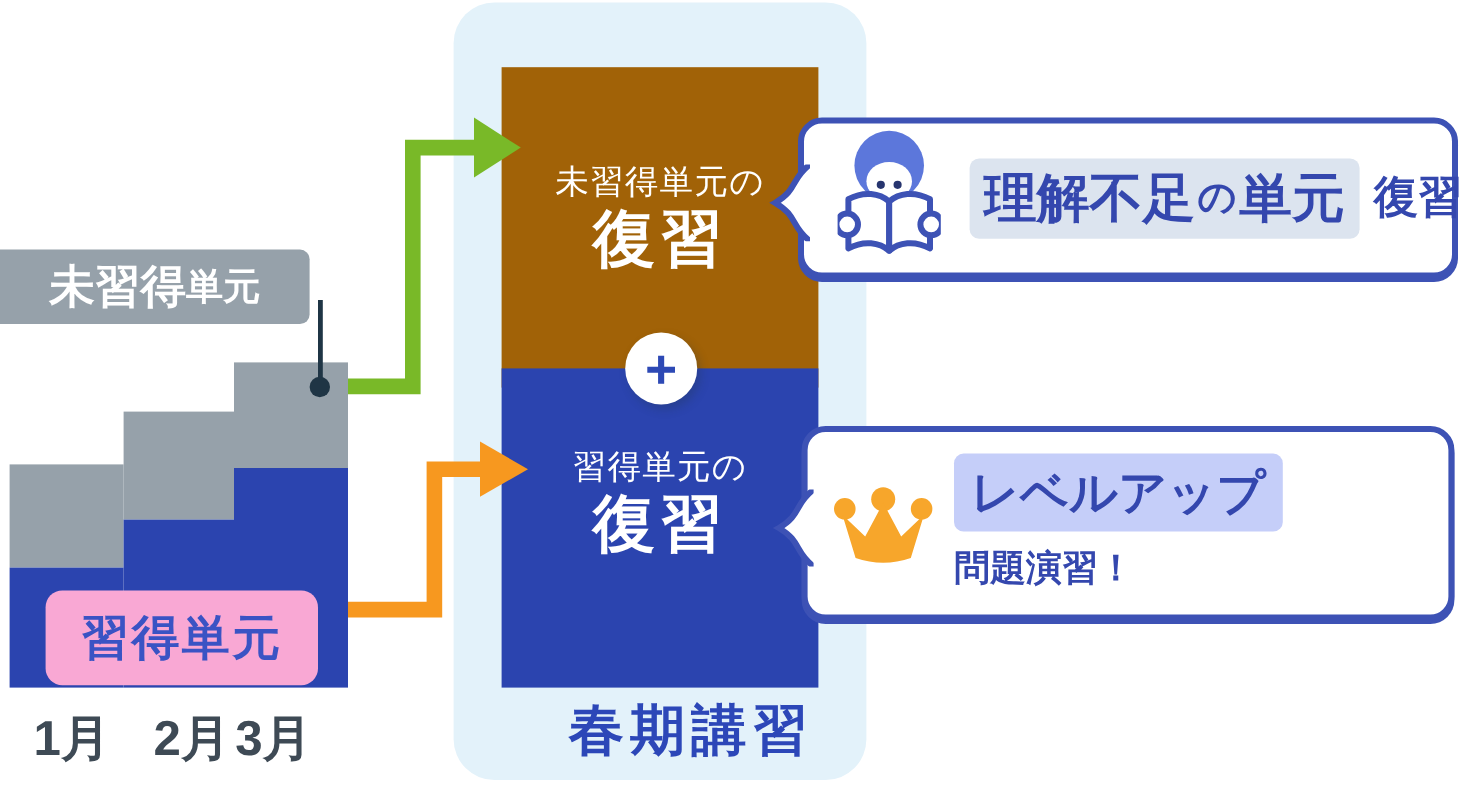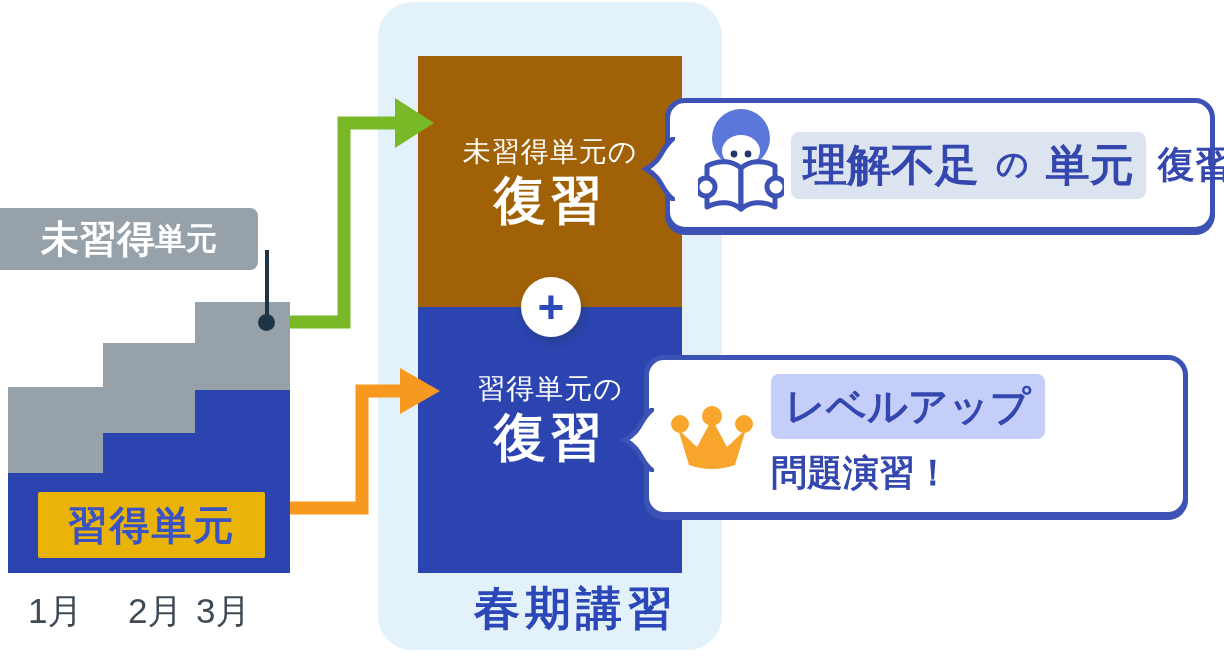--- a/index.html
+++ b/index.html
@@ -25,26 +25,26 @@
     display:flex;align-items:center;justify-content:center;
     color:#ffffff;font-weight:bold;white-space:nowrap;
   }
   .unlearned-label .big{font-size:38px;}
   .unlearned-label .small{font-size:31px;}
 
   .connector-line{position:absolute;left:265px;top:250px;width:4px;height:72px;background:#1F3545;z-index:5;}
   .connector-dot{position:absolute;left:258px;top:314px;width:17px;height:17px;border-radius:50%;background:#1F3545;z-index:5;}
 
   .learned-label{
-    position:absolute;left:38px;top:492px;width:227px;height:66px;z-index:6;
-    background:#eab308;border-radius:2px;
+    position:absolute;left:38px;top:492px;width:227px;height:79px;z-index:6;
+    background:#f9a8d4;border-radius:14px;
     display:flex;align-items:center;justify-content:center;
     color:#3A53C4;font-weight:bold;font-size:40px;letter-spacing:2px;white-space:nowrap;
   }
-  .month{position:absolute;top:588px;font-size:35px;font-weight:normal;color:#3E4A55;z-index:4;white-space:nowrap;}
+  .month{position:absolute;top:588px;font-size:41px;font-weight:bold;color:#3E4A55;z-index:4;white-space:nowrap;}
   .m1{left:28px;} .m2{left:128px;} .m3{left:196px;}
 
   
   .course-panel{position:absolute;left:378px;top:2px;width:344px;height:648px;background:#E3F2FA;border-radius:34px;z-index:1;}
   .course-box{
     position:absolute;left:418px;width:264px;z-index:2;
     display:flex;flex-direction:column;align-items:center;justify-content:center;
     color:#ffffff;text-align:center;
   }
   .box-unlearned{top:40px;height:267px;background:#a16207;padding-bottom:14px;box-sizing:border-box;margin-top:16px;}
@@ -66,38 +66,38 @@
   .arrow-svg{position:absolute;z-index:5;}
   .green-arrow{left:283px;top:90px;}
   .orange-arrow{left:283px;top:360px;}
 
   
   .bubble{
     position:absolute;background:#ffffff;border:5px solid #3D52B5;border-radius:20px;z-index:6;
     box-shadow:0 3px 0 #3D52B5;display:flex;align-items:center;box-sizing:border-box;
   }
   .bubble-review{left:665px;top:98px;width:550px;height:134px;padding-left:28px;}
-  .bubble-levelup{left:644px;top:355px;width:544px;height:162px;padding-left:20px;}
+  .bubble-levelup{left:668px;top:355px;width:544px;height:162px;padding-left:20px;}
   .tail{position:absolute;left:-31px;width:36px;height:64px;}
   .tail-review{top:34px;}
   .tail-levelup{top:48px;}
 
   .hl{
     display:inline-flex;align-items:center;border-radius:8px;white-space:nowrap;
     color:#3447AE;font-weight:bold;
   }
-  .hl-review{background:#DCE4EF;padding:4px 12px;margin-left:7px;font-size:44px;gap:15px;}
+  .hl-review{background:#DCE4EF;padding:4px 12px;margin-left:24px;font-size:44px;}
   .hl-review .particle{font-size:32px;font-weight:bold;margin:0 2px;}
   .suffix-review{color:#3447AE;font-size:37px;font-weight:bold;margin-left:12px;white-space:nowrap;}
 
   .levelup-text{display:flex;flex-direction:column;justify-content:center;margin-left:16px;}
   .lv-line1{display:flex;align-items:center;}
   .hl-levelup{background:#C5CEF9;padding:5px 14px;font-size:40px;}
   .suffix-levelup{color:#3447AE;font-size:34px;font-weight:bold;margin-left:10px;white-space:nowrap;}
-  .lv-line2{color:#3447AE;font-size:36px;font-weight:bold;margin-top:10px;white-space:nowrap;}
+  .lv-line2{color:#3447AE;font-size:30px;font-weight:bold;margin-top:10px;white-space:nowrap;}
 
   .reader-wrap{flex:0 0 auto;margin-top:-4px;}
   .crown-wrap{flex:0 0 auto;margin-top:10px;}
 </style>
 </head>
 <body>
 
 <div class="stage">
 
   <div class="course-panel"></div>

